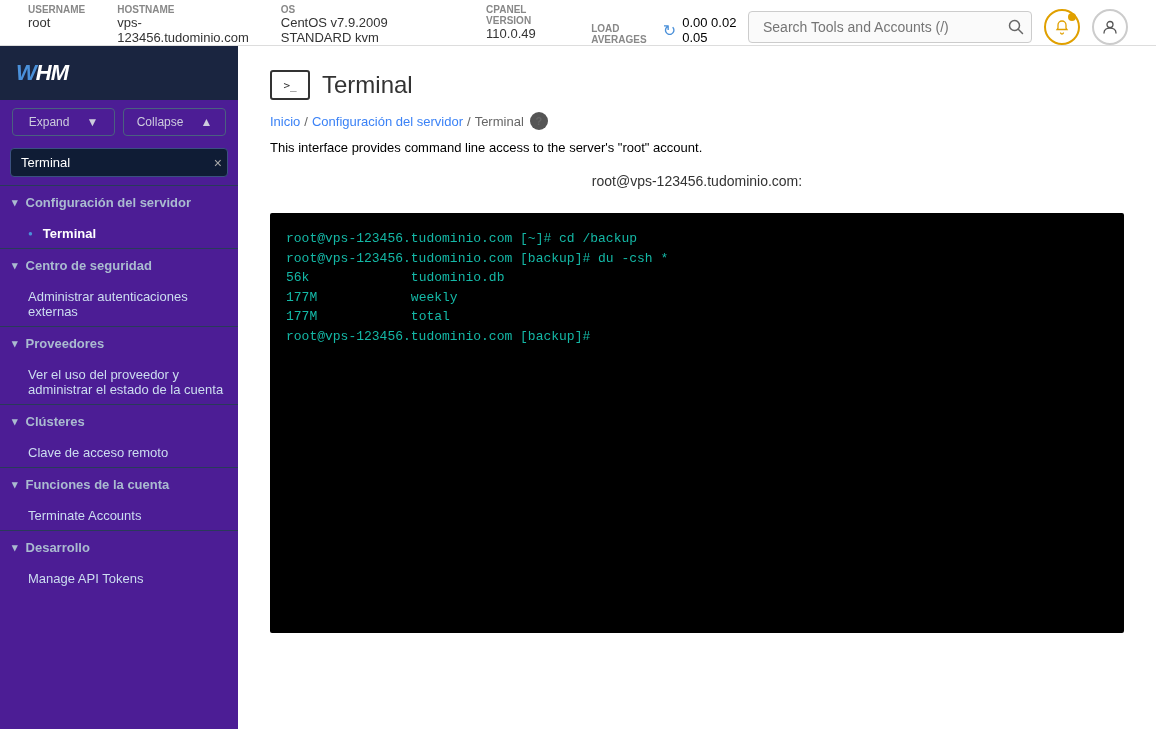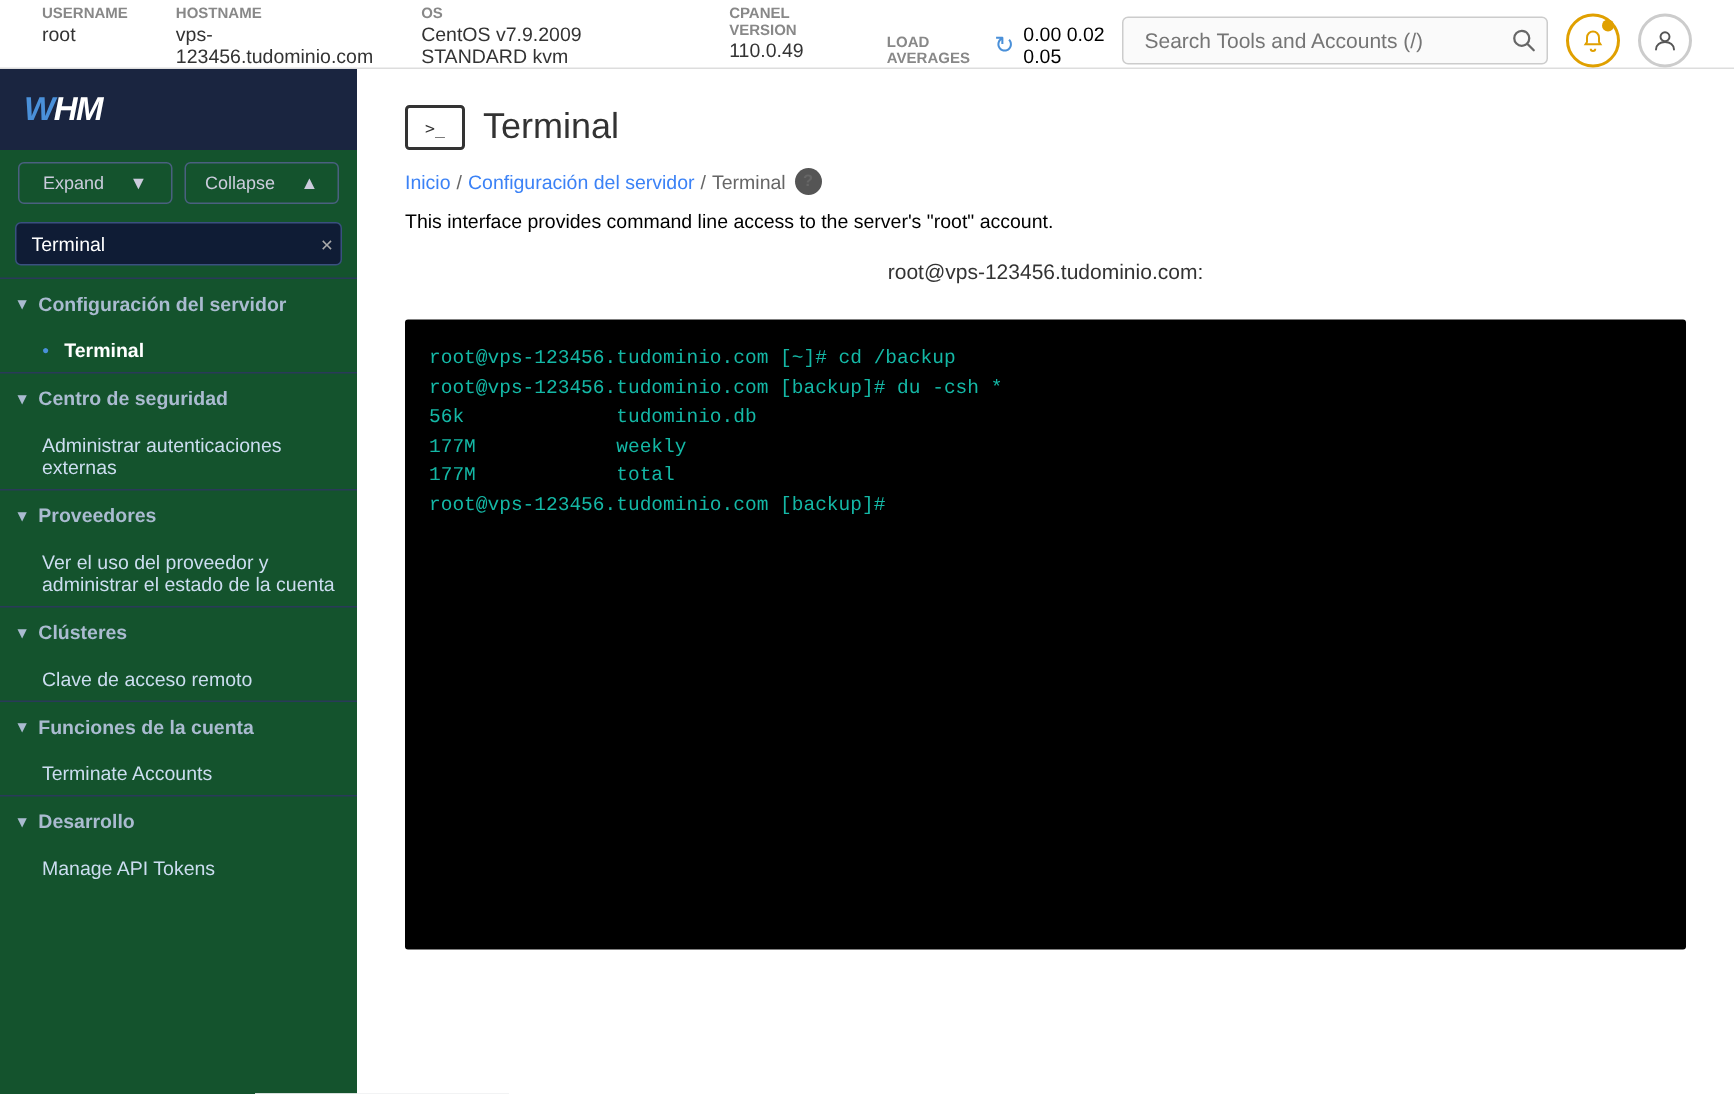--- a/index.html
+++ b/index.html
@@ -82,21 +82,21 @@
     
     .layout {
       display: flex;
       flex: 1;
       overflow: hidden;
     }
 
     
     .sidebar {
       width: 238px;
-      background: #14532d;
+      background: #4c1d95;
       color: #fff;
       display: flex;
       flex-direction: column;
       overflow-y: auto;
       flex-shrink: 0;
     }
     .sidebar-logo {
       background: #1a2540;
       padding: 14px 16px;
       display: flex;

